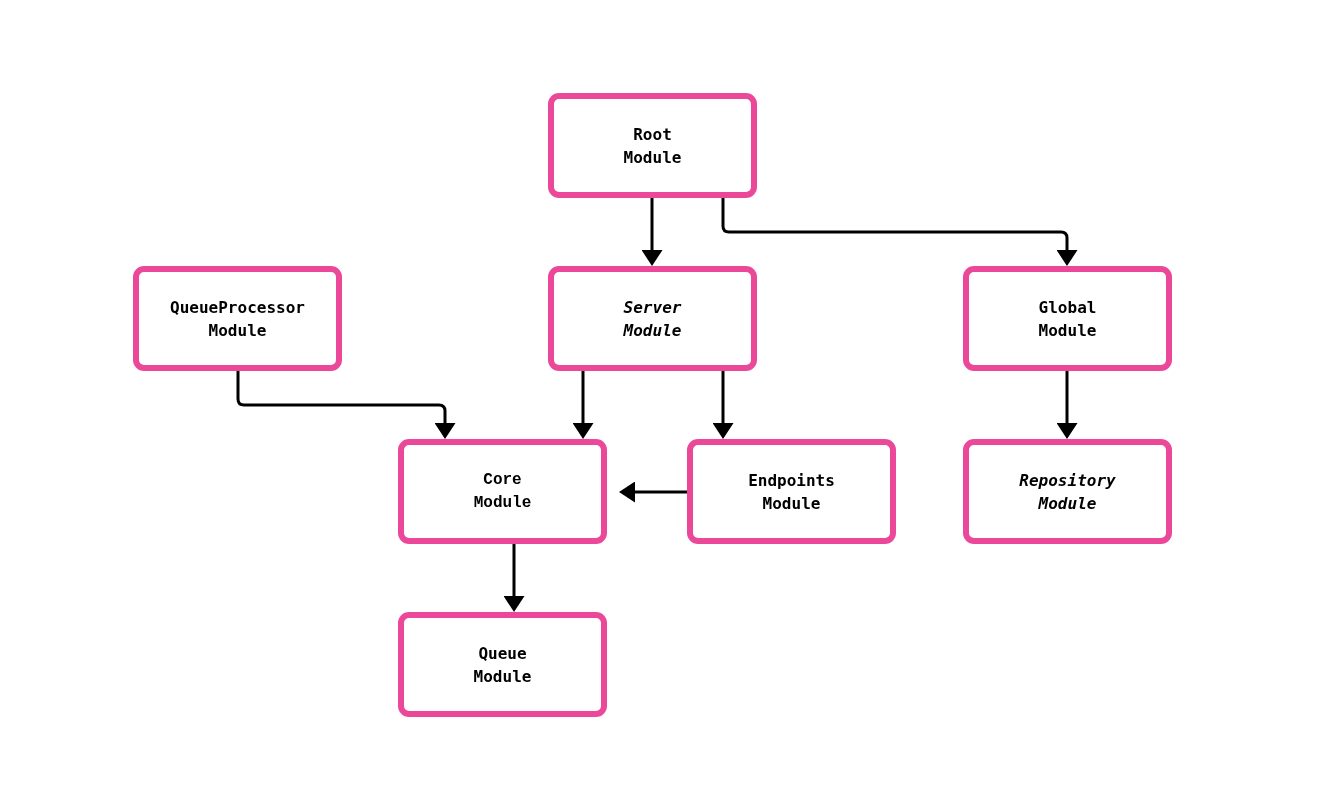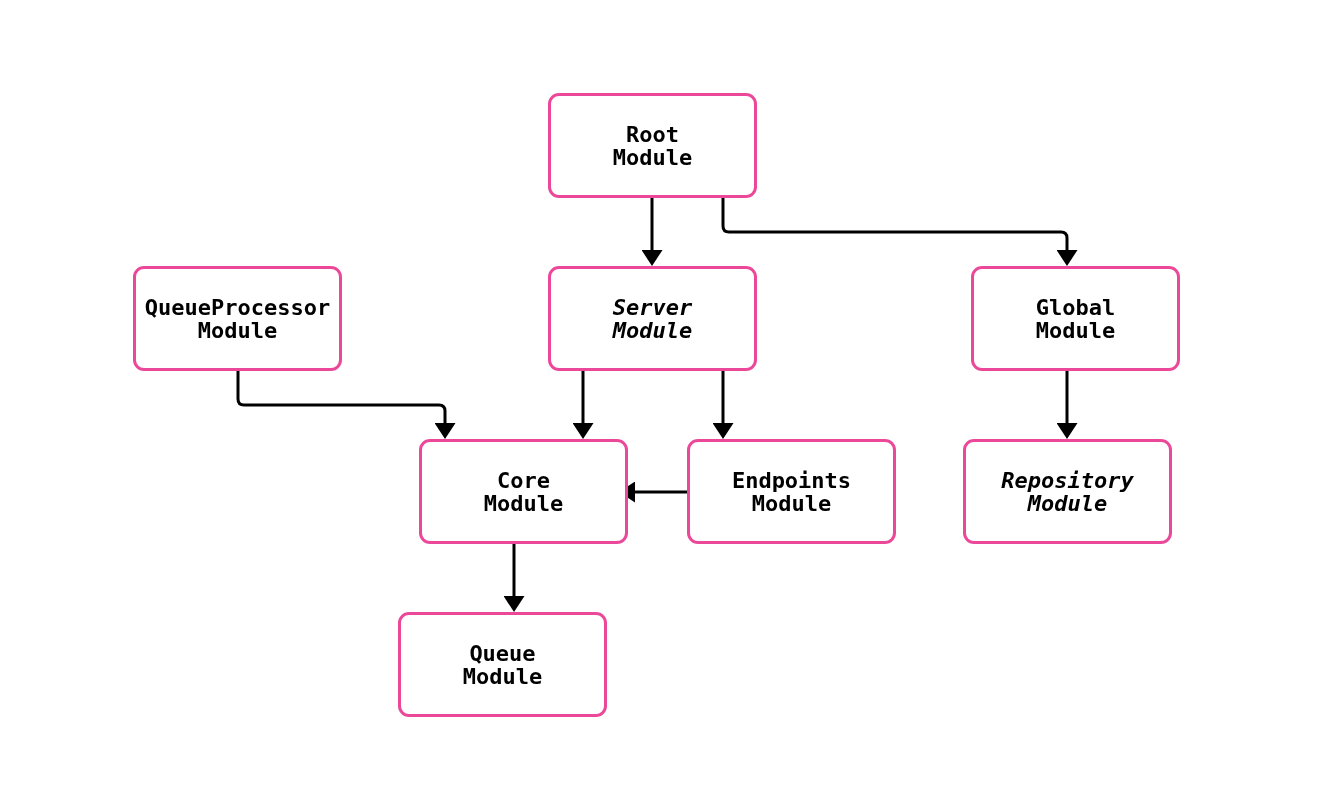--- a/index.html
+++ b/index.html
@@ -20,45 +20,45 @@
     left: 0;
     top: 0;
     width: 1337px;
     height: 809px;
   }
   .node {
     position: absolute;
     width: 209px;
     height: 105px;
     box-sizing: border-box;
-    border: 3px solid #ec4899;
+    border: 6px solid #ec4899;
     border-radius: 11px;
     background: #ffffff;
     display: flex;
     flex-direction: column;
     align-items: center;
     justify-content: center;
     text-align: center;
     font-weight: bold;
-    font-size: 22px;
+    font-size: 16px;
     line-height: 23px;
     color: #000000;
   }
   .edge {
     fill: none;
     stroke: #000000;
     stroke-width: 3;
   }
 
   
   #node-root          { left: 548px; top:  93px; }
   #node-server        { left: 548px; top: 266px; font-style: italic; }
   #node-queueprocessor{ left: 133px; top: 266px; }
-  #node-global        { left: 963px; top: 266px; margin-left: 8px; }
-  #node-core          { left: 419px; top: 439px; }
+  #node-global        { left: 963px; top: 266px; }
+  #node-core          { left: 398px; top: 439px; font-family: Liberation Mono, monospace; }
   #node-endpoints     { left: 687px; top: 439px; }
   #node-repository    { left: 963px; top: 439px; font-style: italic; }
   #node-queue         { left: 398px; top: 612px; }
 </style>
 </head>
 <body>
 
 <div id="canvas">
 
   <svg id="edges" viewBox="0 0 1337 809" xmlns="http://www.w3.org/2000/svg">

